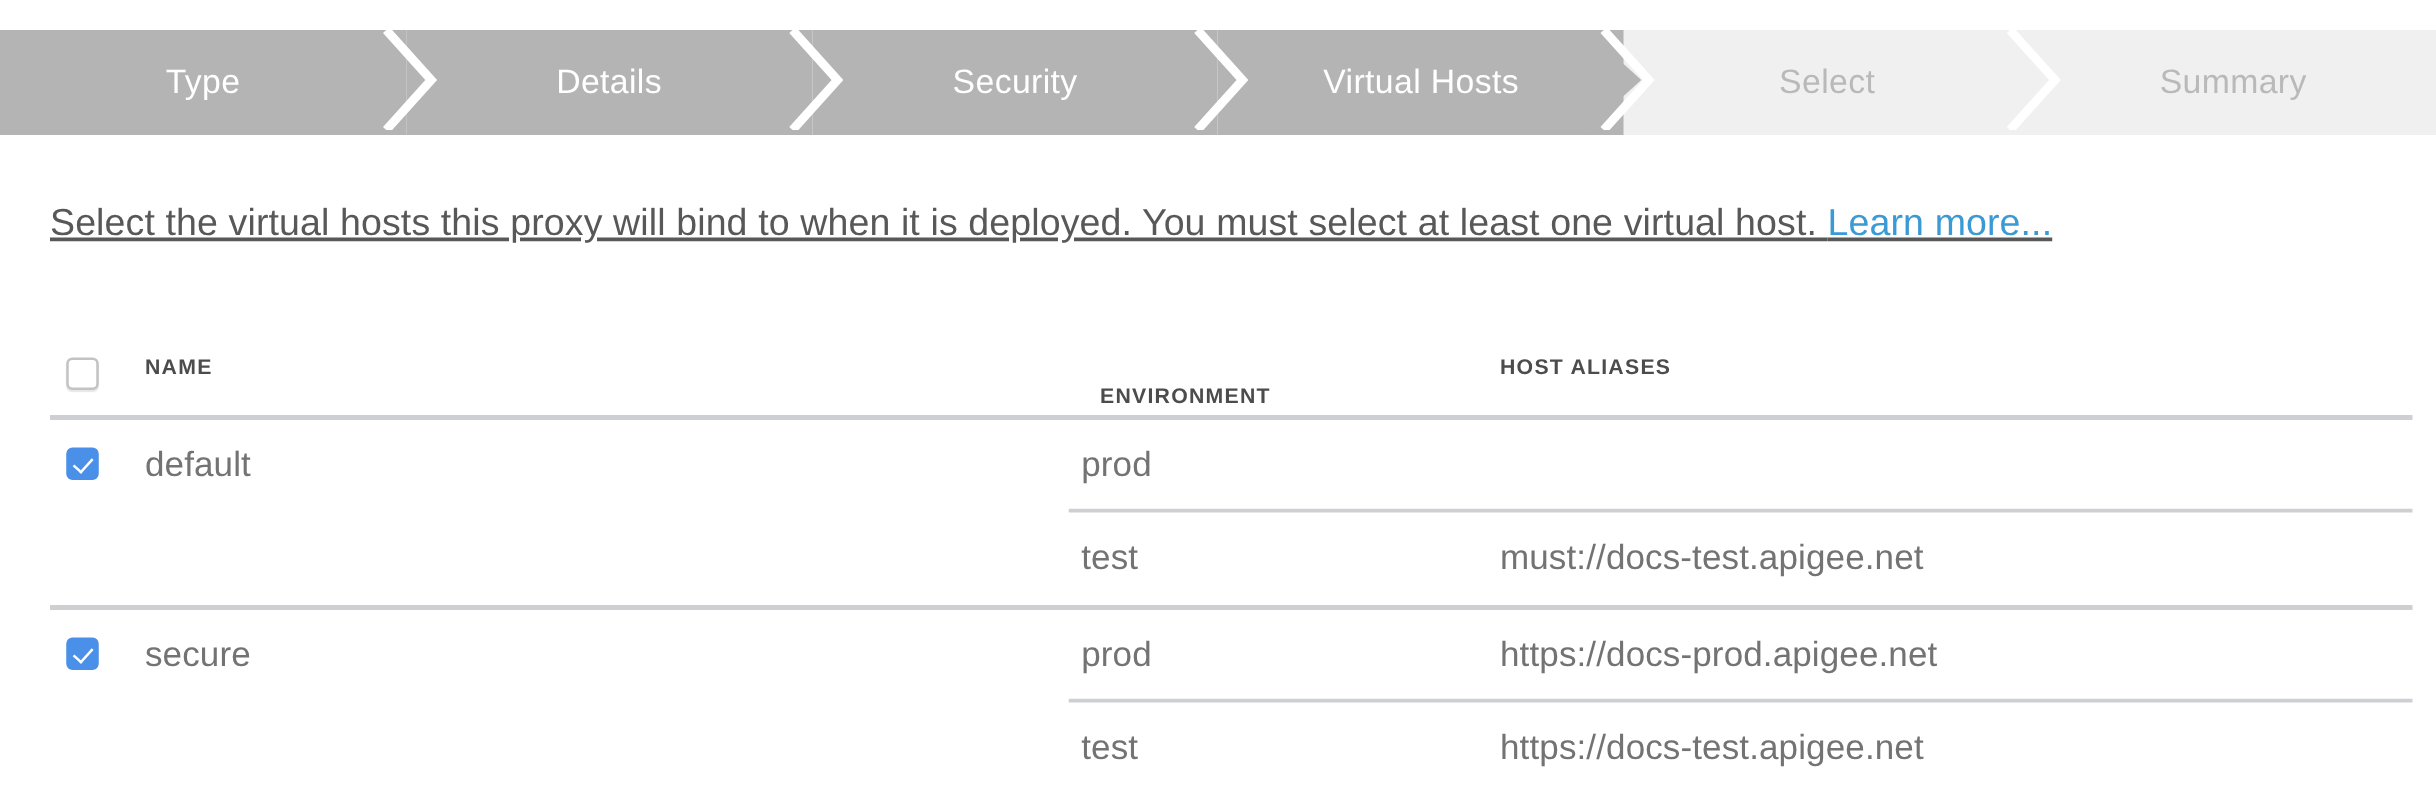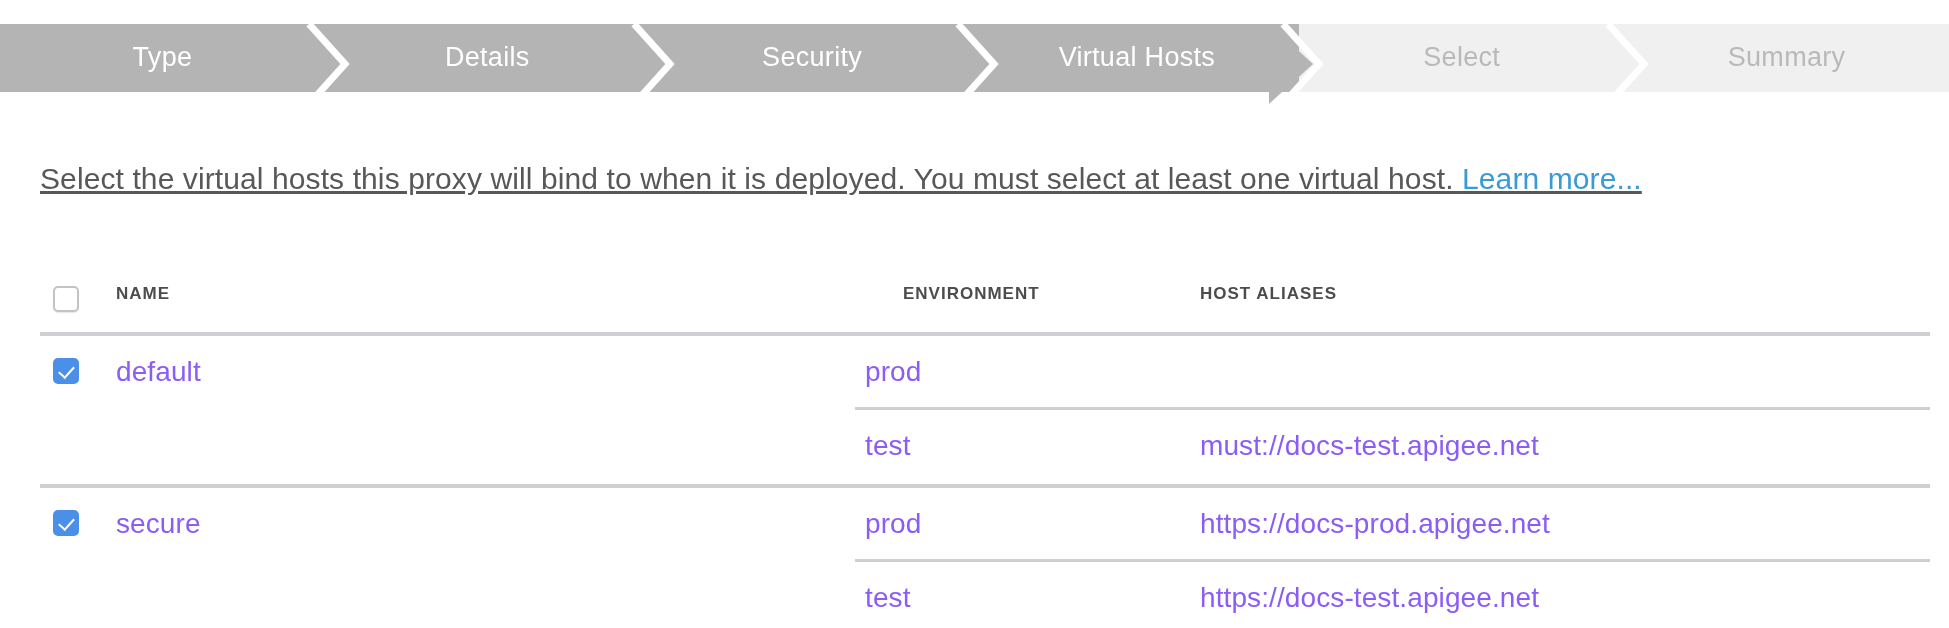--- a/index.html
+++ b/index.html
@@ -22,21 +22,21 @@
     position: absolute;
     left: 0;
     top: 24px;
     width: 1949px;
     height: 80px;
     display: flex;
   }
   .step {
     position: relative;
     flex: 1 1 0;
-    height: 68px;
+    height: 84px;
     display: flex;
     align-items: center;
     justify-content: center;
     font-size: 27px;
     letter-spacing: 0.3px;
     box-sizing: border-box;
     user-select: none;
   }
   .step .step-label {
     position: relative;
@@ -110,21 +110,21 @@
   }
   .vh-head .hd {
     position: absolute;
     top: 12px;
     font-size: 17px;
     font-weight: bold;
     letter-spacing: 1.0px;
     color: #4c4c4c;
   }
   .hd-name { left: 76px; }
-  .hd-env  { left: 863px; }
+  .hd-env  { left: 840px; margin-top: 23px; }
   .hd-host { left: 1160px; }
 
   .cb {
     position: absolute;
     width: 26px;
     height: 26px;
     border-radius: 5px;
     box-sizing: border-box;
     cursor: pointer;
   }
@@ -166,21 +166,21 @@
   .vh-group { position: relative; }
 
   .vh-row {
     position: relative;
     height: 74px;
   }
   .vh-row .cell {
     position: absolute;
     top: 20px;
     font-size: 28px;
-    color: #8b5cf6;
+    color: #737373;
     white-space: nowrap;
     letter-spacing: 0.1px;
   }
   .c-name { left: 76px; }
   .c-env  { left: 825px; text-align: right; }
   .c-host { left: 1160px; }
   .vh-row .cb { left: 13px; top: 22px; }
 </style>
 </head>
 <body>

